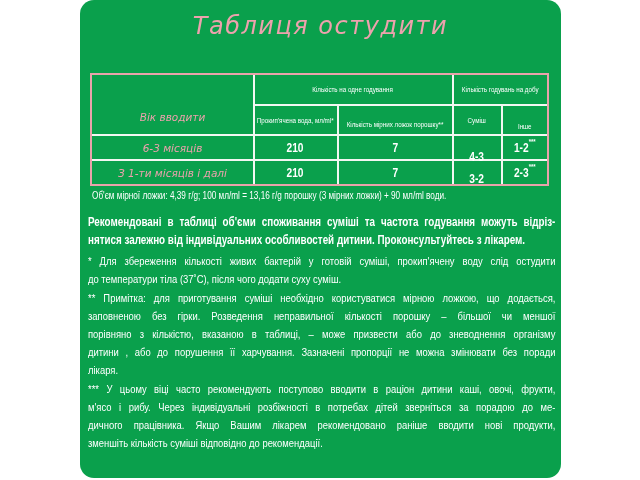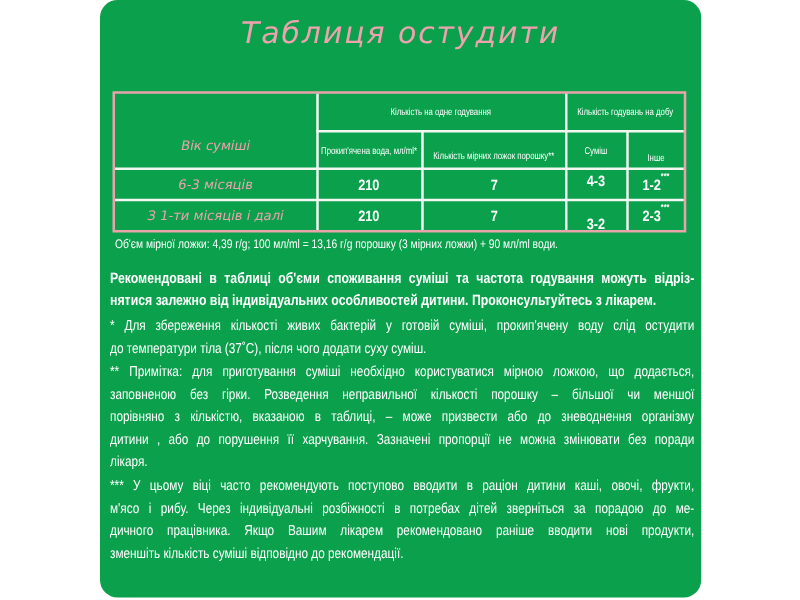--- a/index.html
+++ b/index.html
@@ -30,21 +30,21 @@
 
     <div class="vl" style="left:161px; top:0; height:109px;"></div>
     <div class="vl" style="left:245px; top:30px; height:79px;"></div>
     <div class="vl" style="left:360px; top:0; height:109px;"></div>
     <div class="vl" style="left:409px; top:30px; height:79px;"></div>
     <div class="hl" style="left:161px; top:29px; width:294px;"></div>
     <div class="hl" style="left:0; top:59px; width:455px;"></div>
     <div class="hl" style="left:0; top:84px; width:455px;"></div>
 
     <div class="cell age" style="left:0; top:0; width:161px; height:59px; padding-top:24px;">
-      <span>Вік суміші</span>
+      <span>Вік вводити</span>
     </div>
     <div class="cell" style="left:162px; top:0; width:198px; height:29px;">
       <span class="hdr">Кількість на одне годування</span>
     </div>
     <div class="cell" style="left:361px; top:0; width:94px; height:29px;">
       <span class="hdr">Кількість годувань на добу</span>
     </div>
     <div class="cell" style="left:162px; top:31px; width:83px; height:28px;">
       <span class="hdr">Прокип'ячена вода, мл/ml*</span>
     </div>
@@ -60,21 +60,21 @@
 
     <div class="cell age" style="left:0; top:61px; width:161px; height:23px;">
       <span>6-3 місяців</span>
     </div>
     <div class="cell" style="left:162px; top:61px; width:83px; height:23px;">
       <span class="num">210</span>
     </div>
     <div class="cell" style="left:246px; top:61px; width:114px; height:23px;">
       <span class="num">7</span>
     </div>
-    <div class="cell" style="left:361px; top:49px; width:48px; height:41px;">
+    <div class="cell" style="left:361px; top:61px; width:48px; height:41px;">
       <span class="num">4-3</span>
     </div>
     <div class="cell" style="left:410px; top:61px; width:45px; height:23px;">
       <span class="num"><span>1-2</span><span class="sup">***</span></span>
     </div>
 
     <div class="cell age" style="left:0; top:86px; width:161px; height:23px;">
       <span>З 1-ти місяців і далі</span>
     </div>
     <div class="cell" style="left:162px; top:86px; width:83px; height:23px;">

